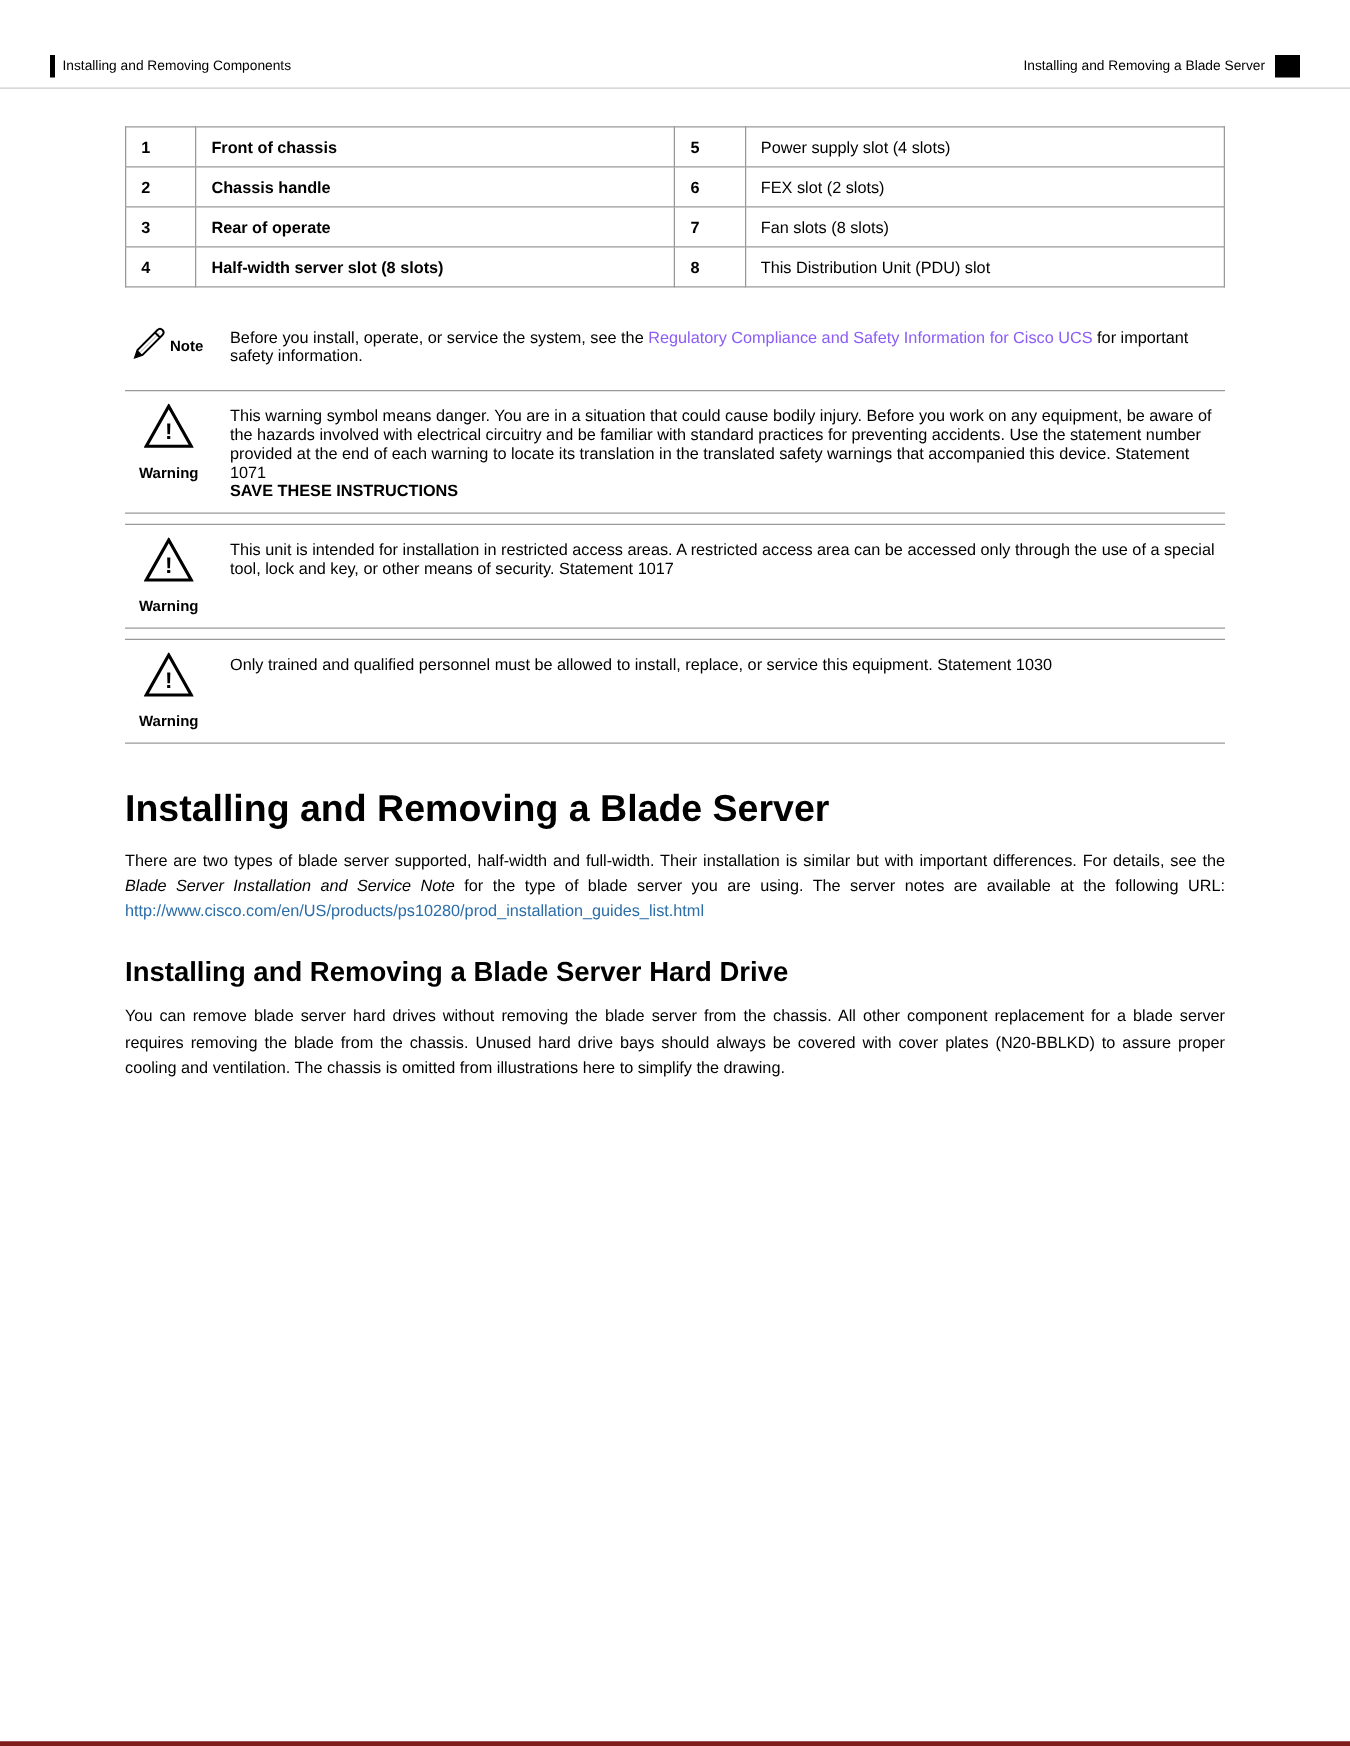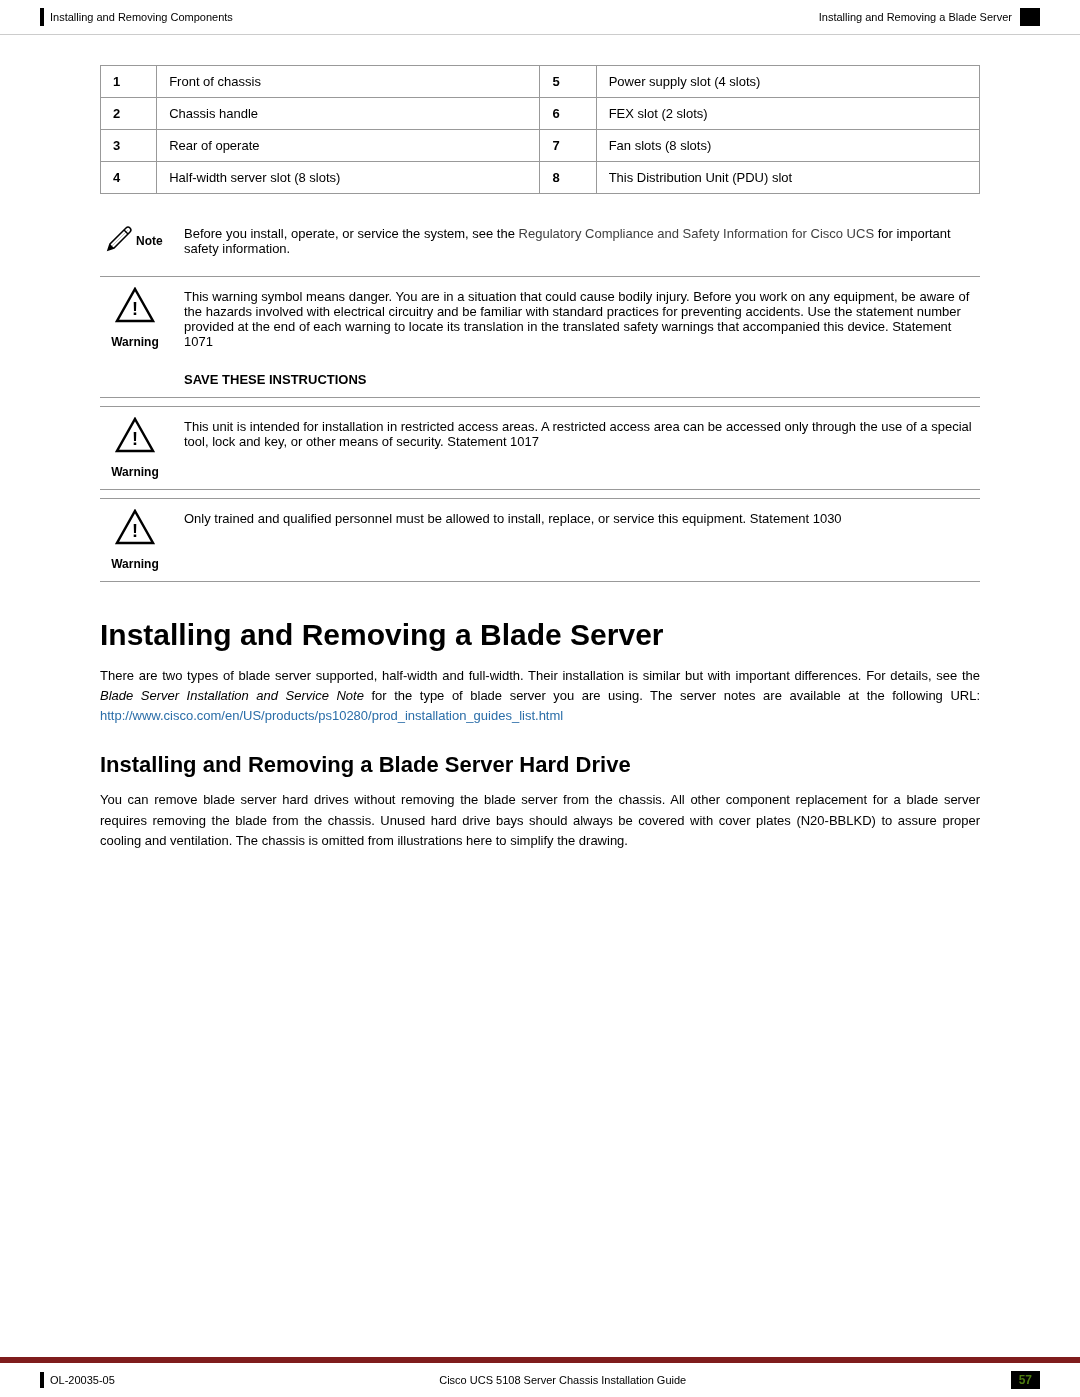--- a/index.html
+++ b/index.html
@@ -22,20 +22,21 @@
     }
 
     
     .header-top {
       display: flex;
       justify-content: space-between;
       align-items: center;
       padding: 8px 40px 8px 40px;
       border-bottom: 1px solid #ccc;
       font-size: 11px;
+      margin-top: 36px;
     }
     .header-top-left {
       display: flex;
       align-items: center;
       gap: 6px;
     }
     .header-left-bar {
       width: 4px;
       height: 18px;
       background: #000;
@@ -67,20 +68,21 @@
       font-size: 13px;
       vertical-align: top;
     }
     .components-table td.num-cell {
       font-weight: bold;
       width: 30px;
       text-align: left;
     }
     .components-table td.label-cell {
       width: 220px;
+      font-weight: bold;
     }
     .components-table td.num-cell-r {
       font-weight: bold;
       width: 30px;
     }
     .components-table td.label-cell-r {
       width: 220px;
     }
 
     
@@ -100,21 +102,21 @@
       font-weight: bold;
       font-size: 12px;
       margin-top: 2px;
     }
     .note-text {
       font-size: 13px;
       flex: 1;
       padding-top: 4px;
     }
     .note-text a {
-      color: #404040;
+      color: #8b5cf6;
       text-decoration: none;
     }
 
     
     .warning-section {
       border-top: 1px solid #999;
       border-bottom: 1px solid #999;
       margin-bottom: 2px;
       padding: 10px 0;
     }
@@ -141,21 +143,21 @@
     }
     .warning-title {
       font-size: 13px;
       font-weight: bold;
       text-transform: uppercase;
       margin-bottom: 6px;
     }
     .save-instructions {
       font-weight: bold;
       font-size: 13px;
-      margin-top: 23px;
+      margin-top: 0;
       text-transform: uppercase;
     }
 
     
     .section-h1 {
       font-size: 30px;
       font-weight: bold;
       font-family: Arial, Helvetica, sans-serif;
       margin-top: 36px;
       margin-bottom: 14px;

